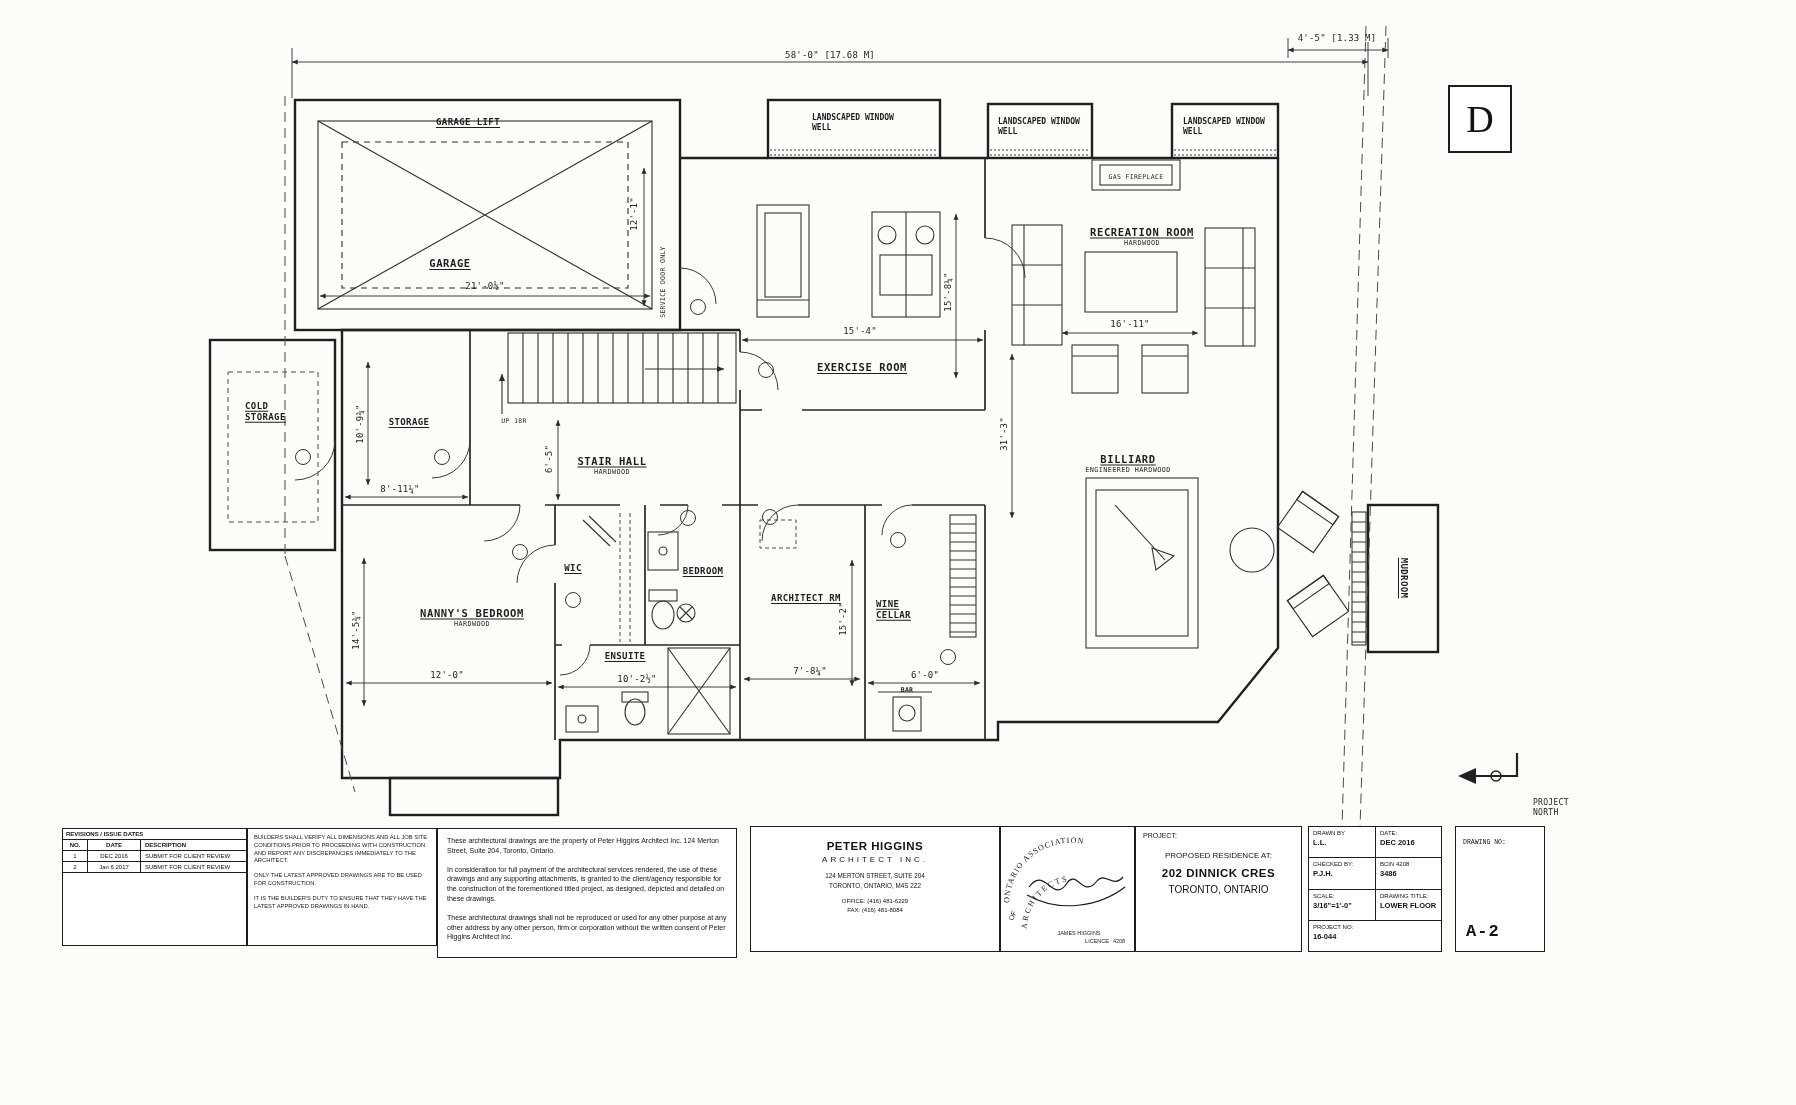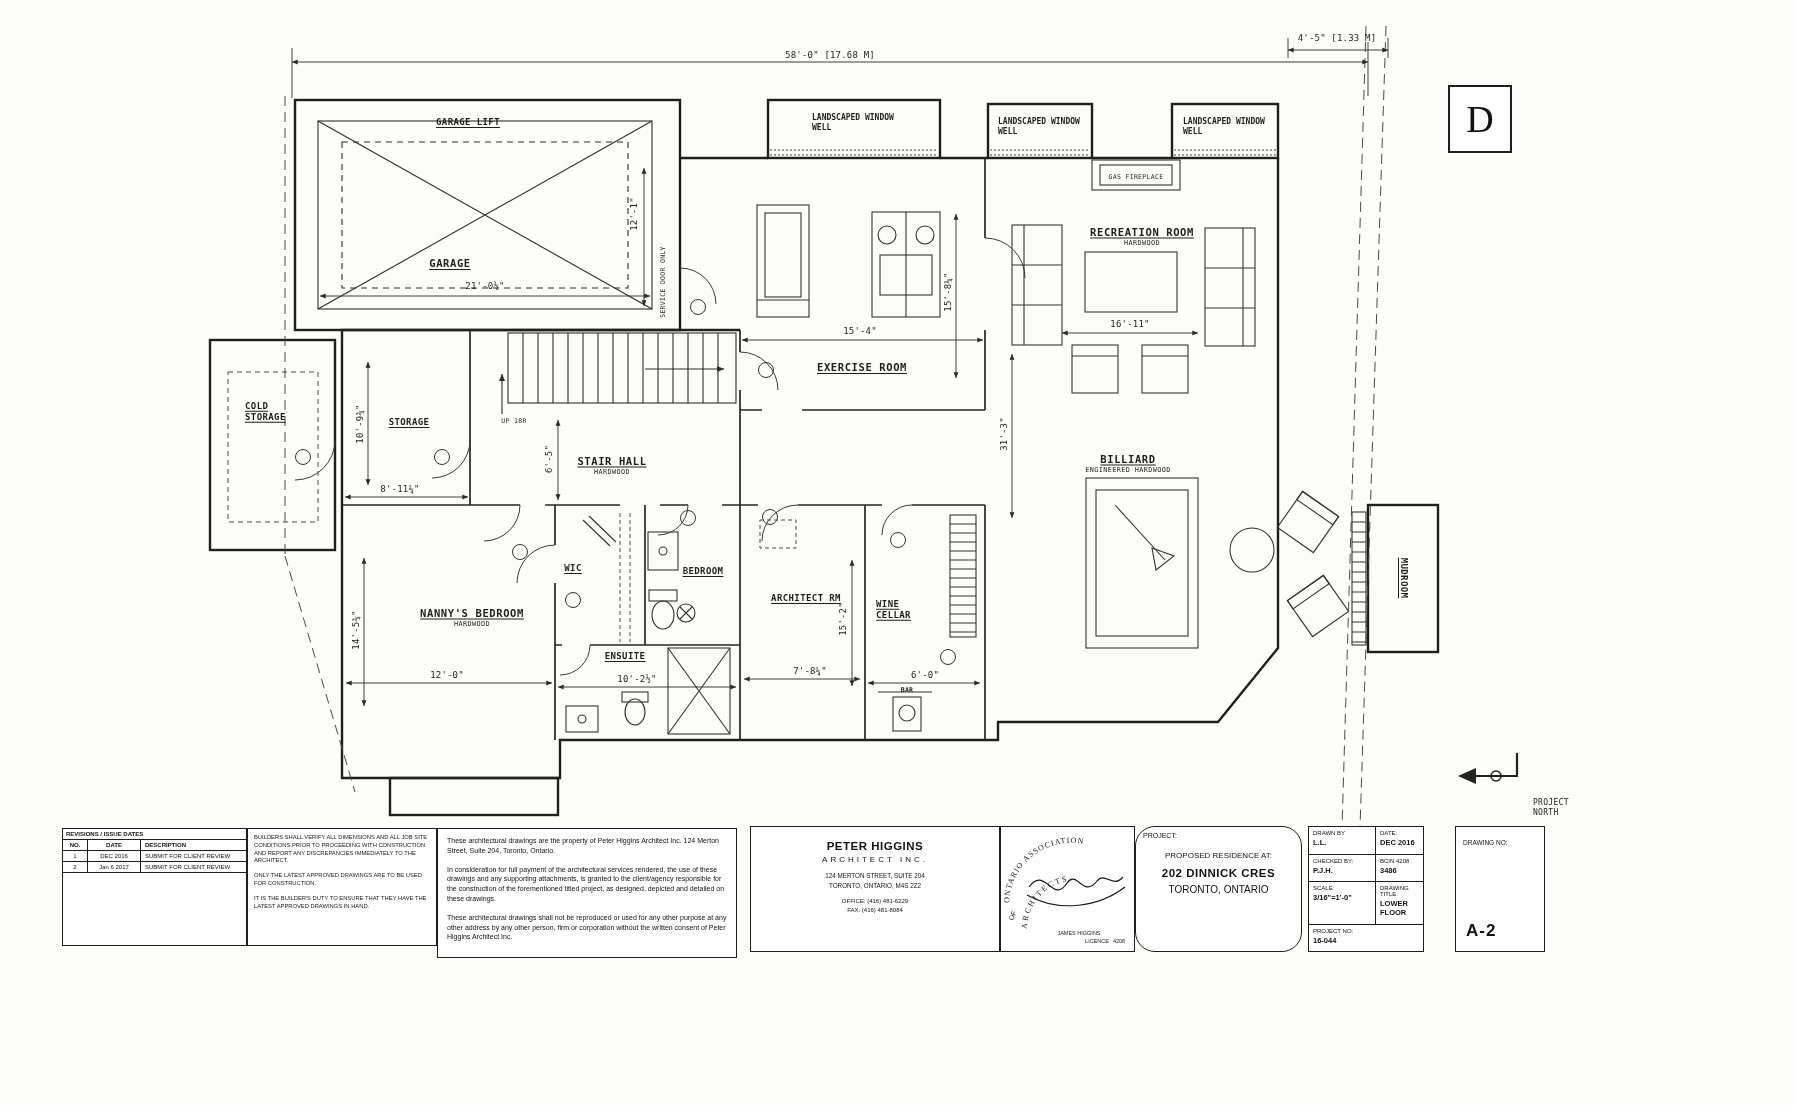--- a/index.html
+++ b/index.html
@@ -37,33 +37,33 @@
   .logo .barL{left:16px;top:12px;width:40px;height:58px;}
   .logo .barR{left:80px;top:12px;width:40px;height:58px;}
   .logo .barM{left:54px;top:34px;width:28px;height:14px;}
   .logo-text{position:absolute;left:0;right:0;bottom:10px;text-align:center;color:#fff;
              font-family:"Liberation Serif",serif;font-weight:700;font-size:20px;letter-spacing:3px;}
   .firminfo{flex:1;text-align:center;padding-top:13px;}
   .firm-name{font-size:11.5px;font-weight:700;letter-spacing:.5px;}
   .firm-sub{font-size:8px;letter-spacing:3px;margin:3px 0 7px;}
   .firm-addr{font-size:6.3px;line-height:1.55;}
   .firm-tel{font-size:6px;line-height:1.55;margin-top:6px;}
-  .projbox{padding:5px 7px;border-radius:20px;}
+  .projbox{padding:5px 7px;}
   .proj-label{font-size:7px;}
   .proj-center{text-align:center;margin-top:12px;}
   .proj-l1{font-size:8px;}
   .proj-l2{font-size:11.5px;font-weight:700;letter-spacing:.5px;margin:7px 0 5px;}
   .proj-l3{font-size:10px;}
   .infogrid{display:grid;grid-template-columns:67px 1fr;}
   .cell{border-bottom:1px solid #1d1d1d;padding:3px 4px;box-sizing:border-box;}
   .cell.rb{border-right:1px solid #1d1d1d;}
   .cell.last{border-bottom:none;}
   .cl{font-size:6px;display:block;}
   .cv{font-size:7.5px;display:block;margin-top:2px;font-weight:600;}
-  .dwgno{padding:12px 7px;position:relative;}
+  .dwgno{padding:12px 7px;position:relative;font-family:Liberation Mono, monospace;}
   .dwg-label{font-size:6.5px;}
   .dwg-val{position:absolute;left:10px;bottom:10px;font-size:17px;letter-spacing:1px;font-weight:600;}
   .zonebox{display:flex;align-items:center;justify-content:center;}
   .zone-letter{font-size:38px;font-family:"Liberation Serif",serif;}
 </style>
 </head>
 <body>
 
 <div id="sheet">
 
@@ -376,21 +376,21 @@
 
   <div class="tb projbox" style="left:1135px;top:826px;width:167px;height:126px">
     <div class="proj-label">PROJECT:</div>
     <div class="proj-center">
       <div class="proj-l1">PROPOSED RESIDENCE AT:</div>
       <div class="proj-l2">202 DINNICK CRES</div>
       <div class="proj-l3">TORONTO, ONTARIO</div>
     </div>
   </div>
 
-  <div class="tb infogrid" style="left:1308px;top:826px;width:116px;height:126px">
+  <div class="tb infogrid" style="left:1308px;top:826px;width:134px;height:126px">
     <div class="cell rb">
       <span class="cl">DRAWN BY</span>
       <span class="cv">L.L.</span>
     </div>
     <div class="cell">
       <span class="cl">DATE:</span>
       <span class="cv">DEC 2016</span>
     </div>
     <div class="cell rb">
       <span class="cl">CHECKED BY:</span>

